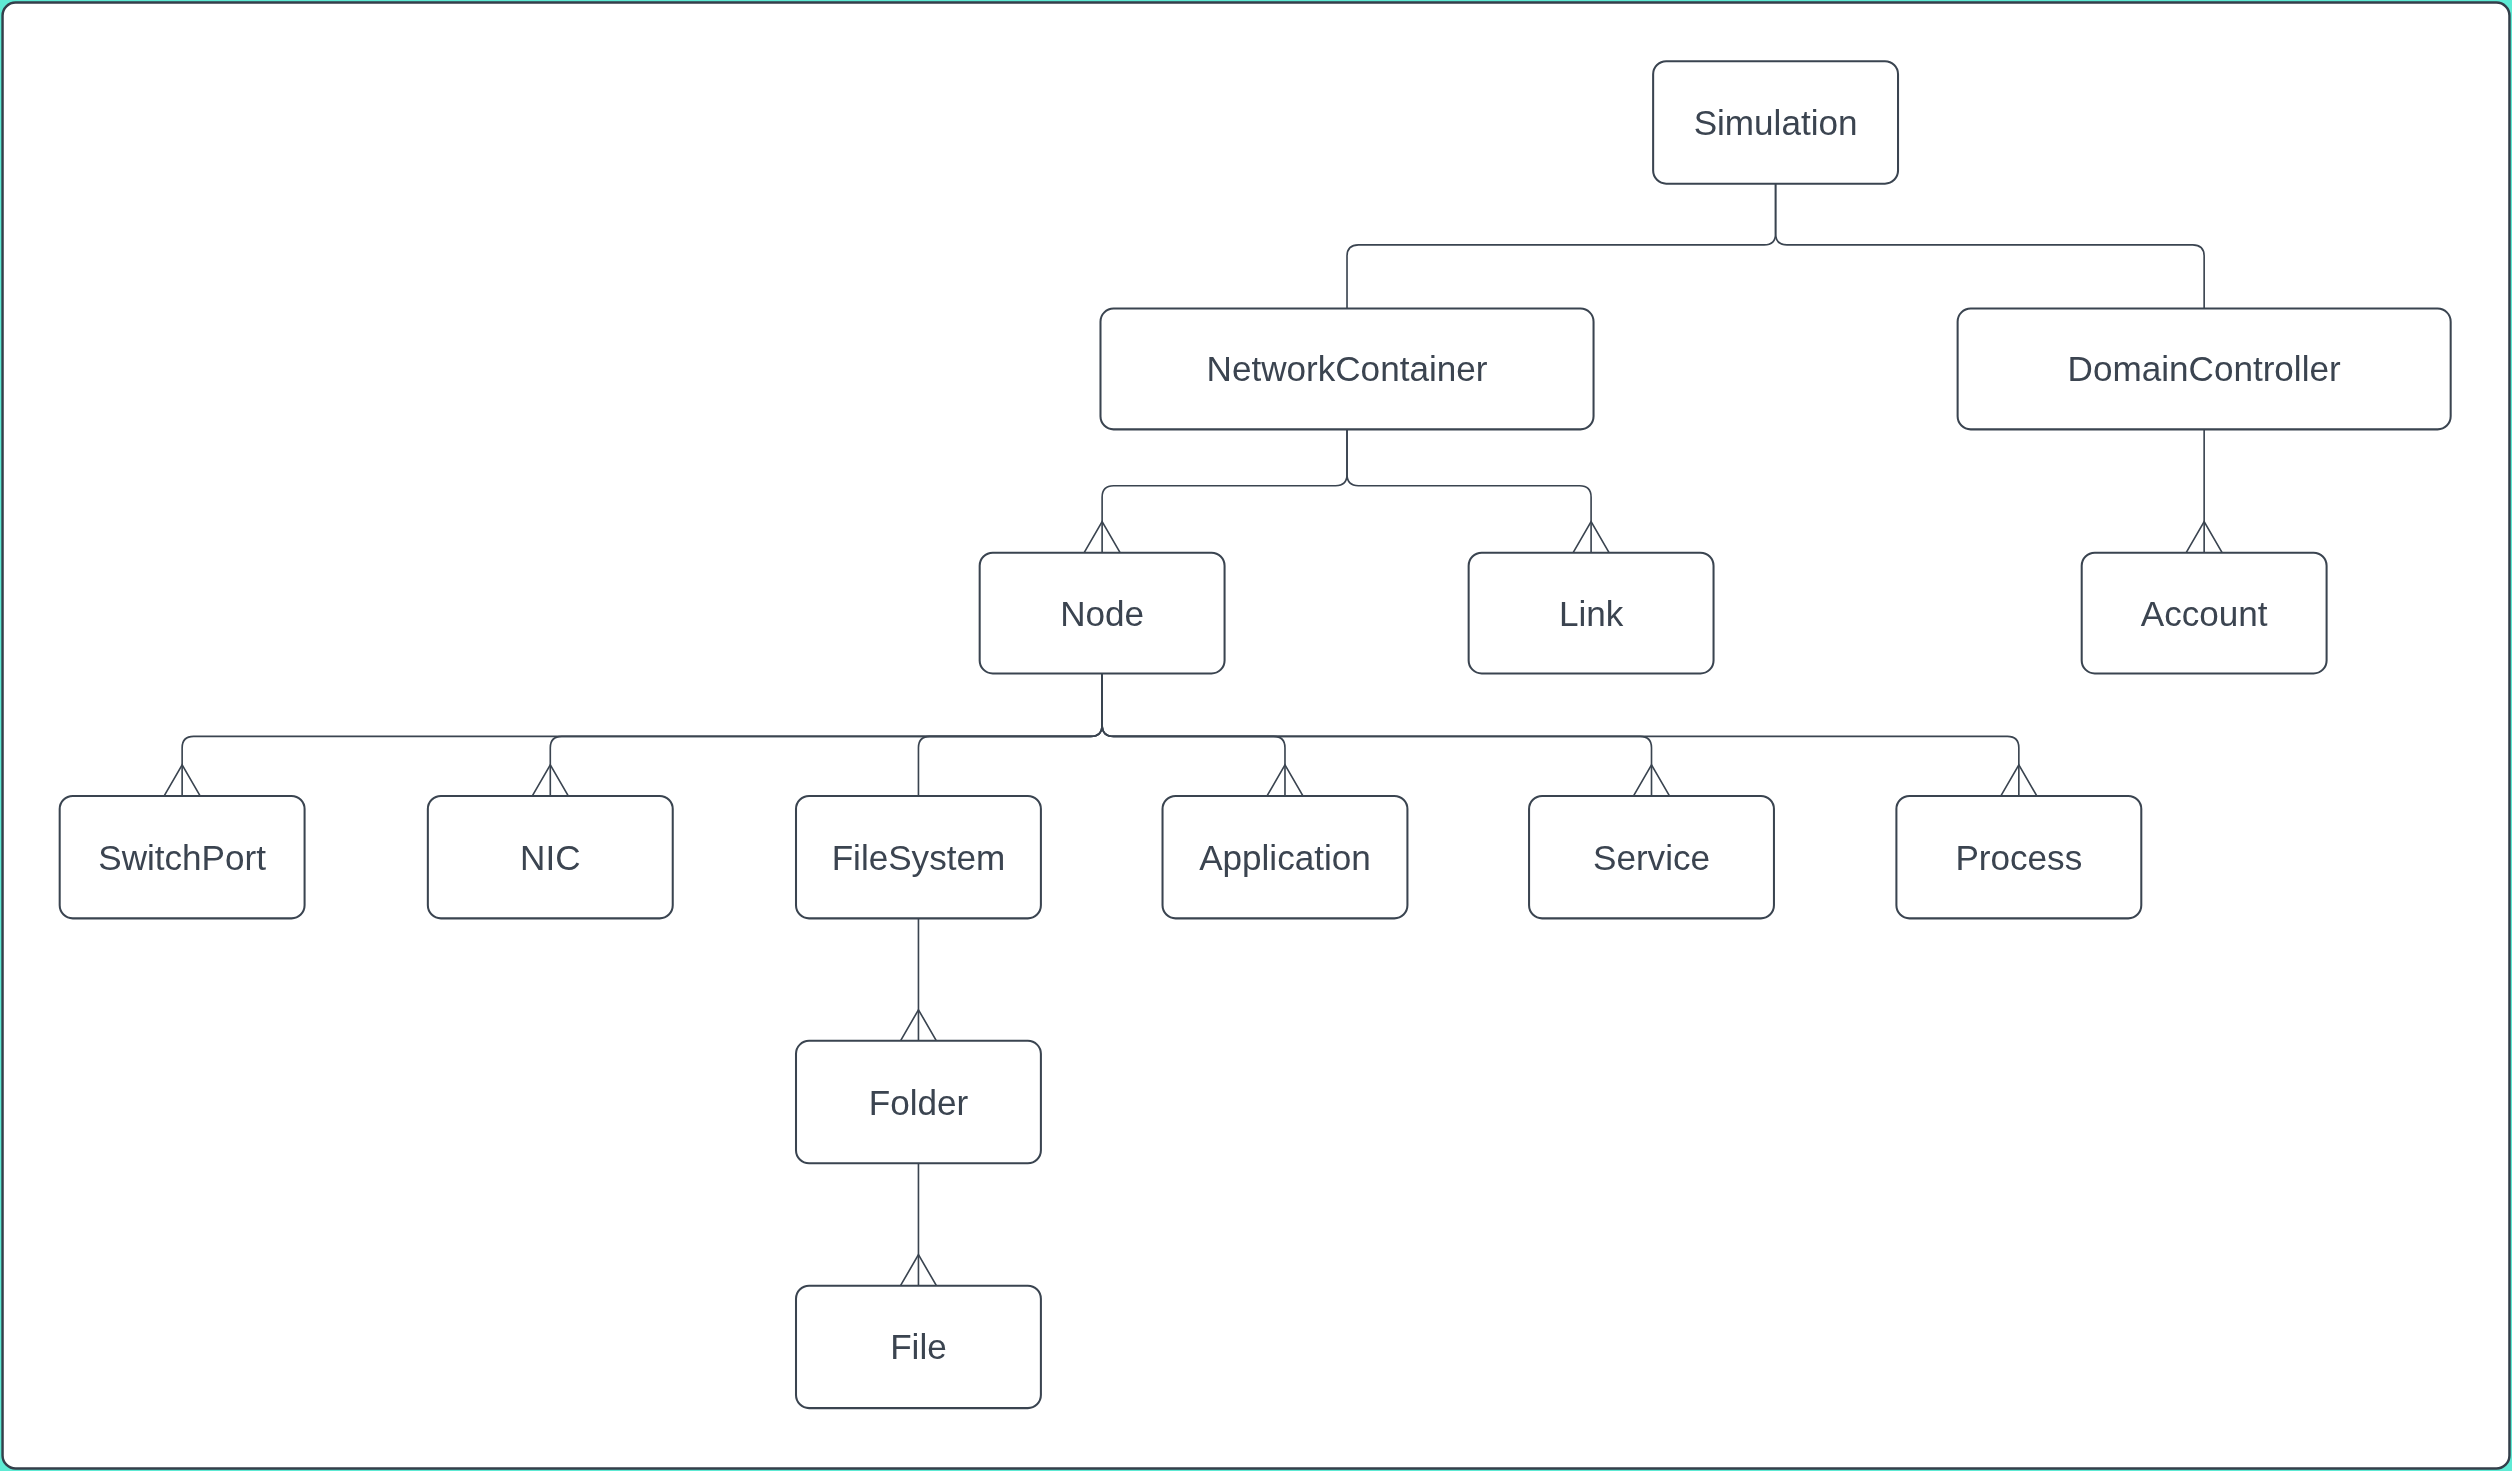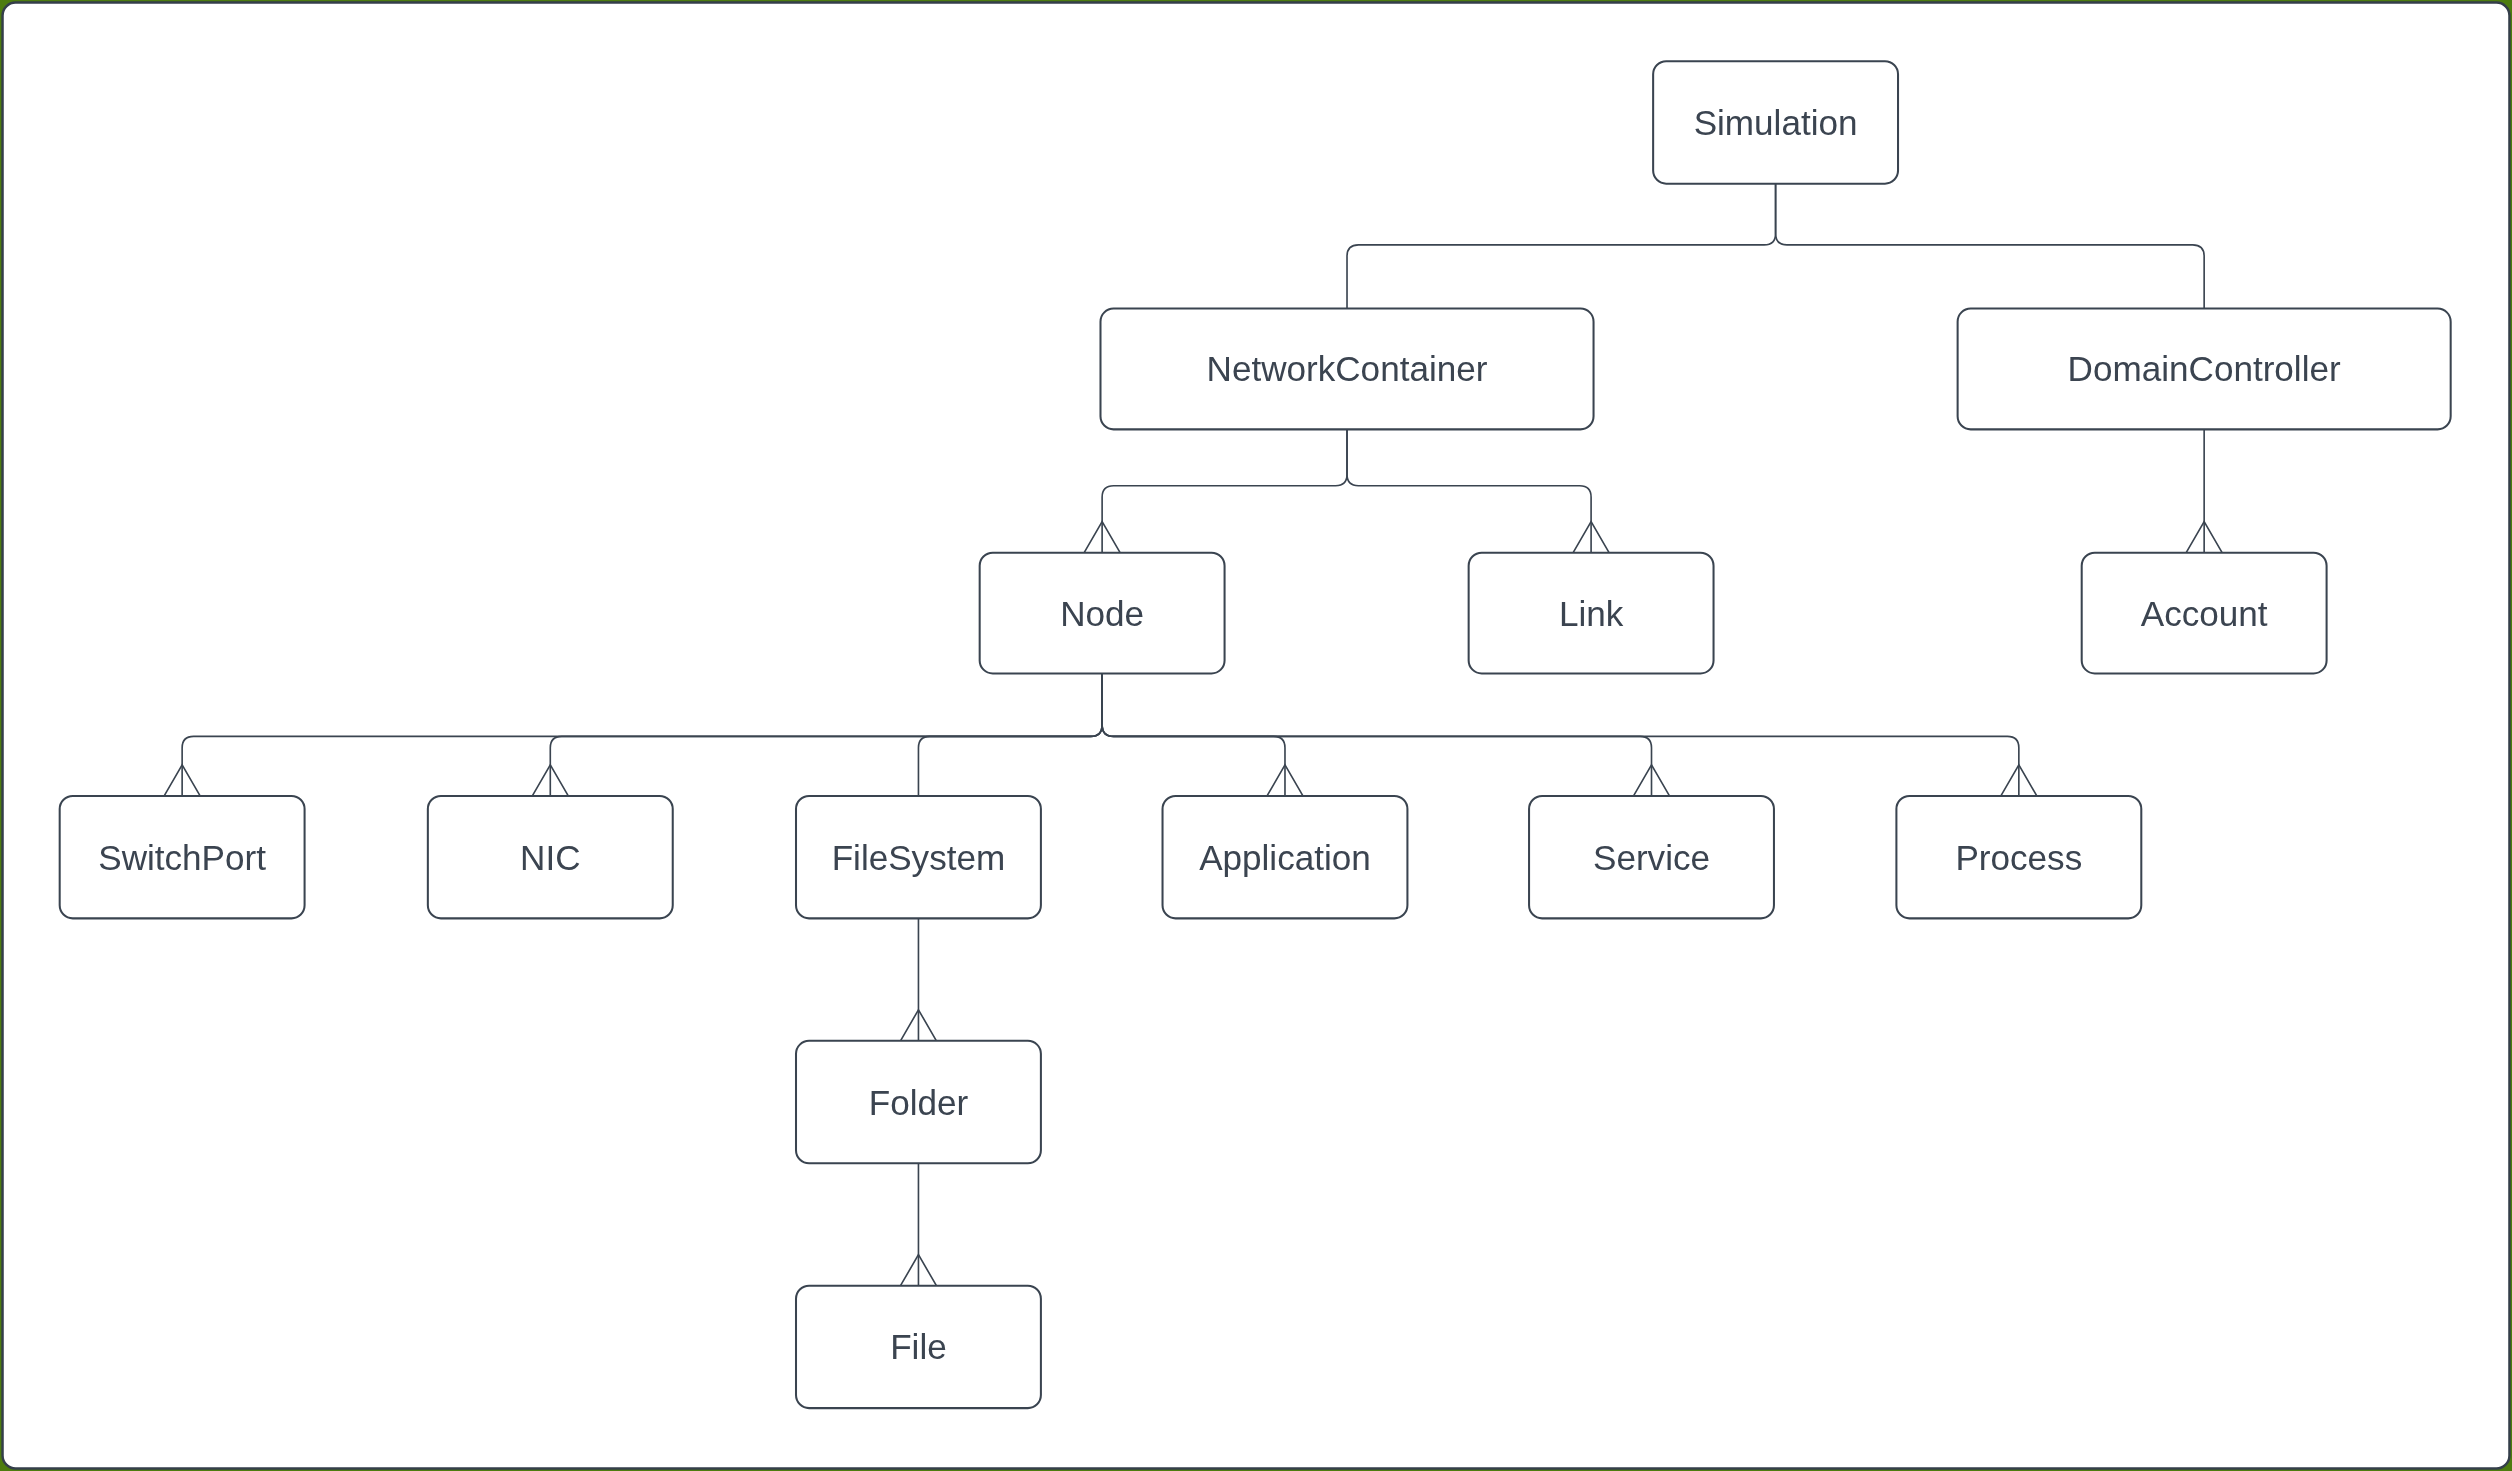--- a/index.html
+++ b/index.html
@@ -4,21 +4,21 @@
 <style>
   html, body {
     margin: 0;
     padding: 0;
     background: #ffffff;
   }
   .page {
     position: relative;
     width: 2512px;
     height: 1471px;
-    background: #4d7c0f;
+    background: #5eead4;
     font-family: "Liberation Sans", "DejaVu Sans", sans-serif;
   }
   svg { display: block; }
   .shape-label {
     font-family: "Liberation Sans", "DejaVu Sans", sans-serif;
   }
 </style>
 </head>
 <body>
 

